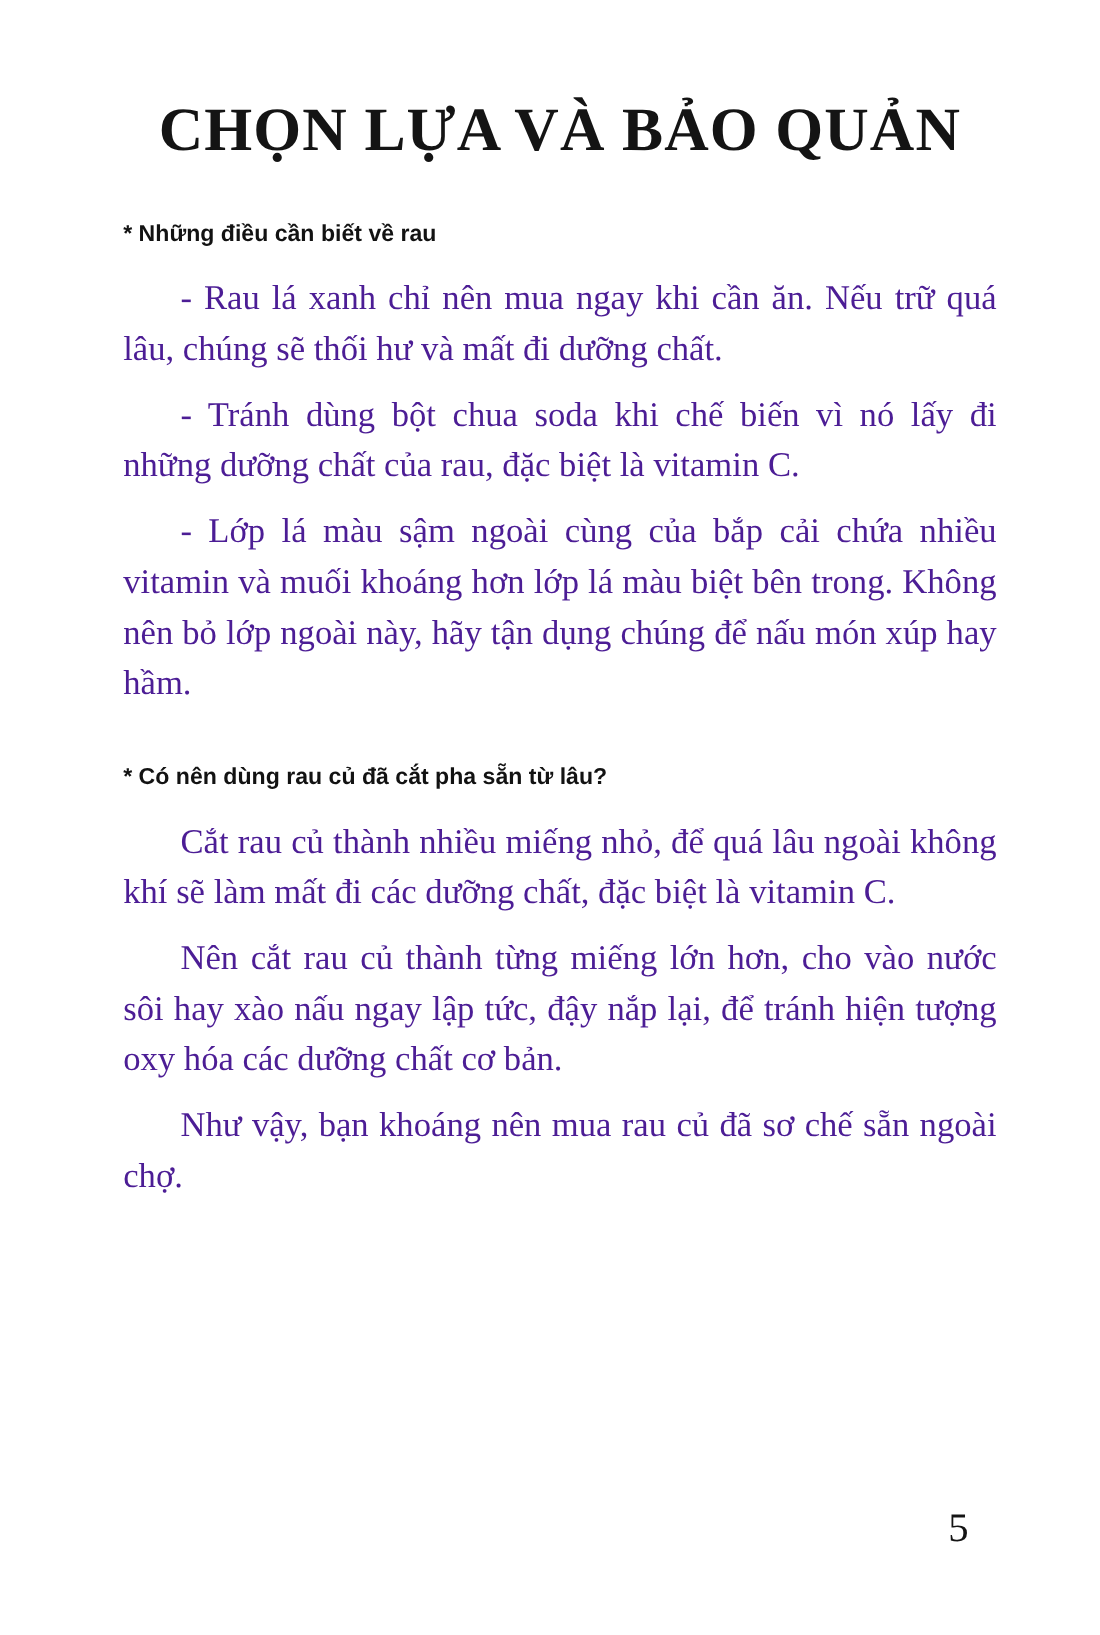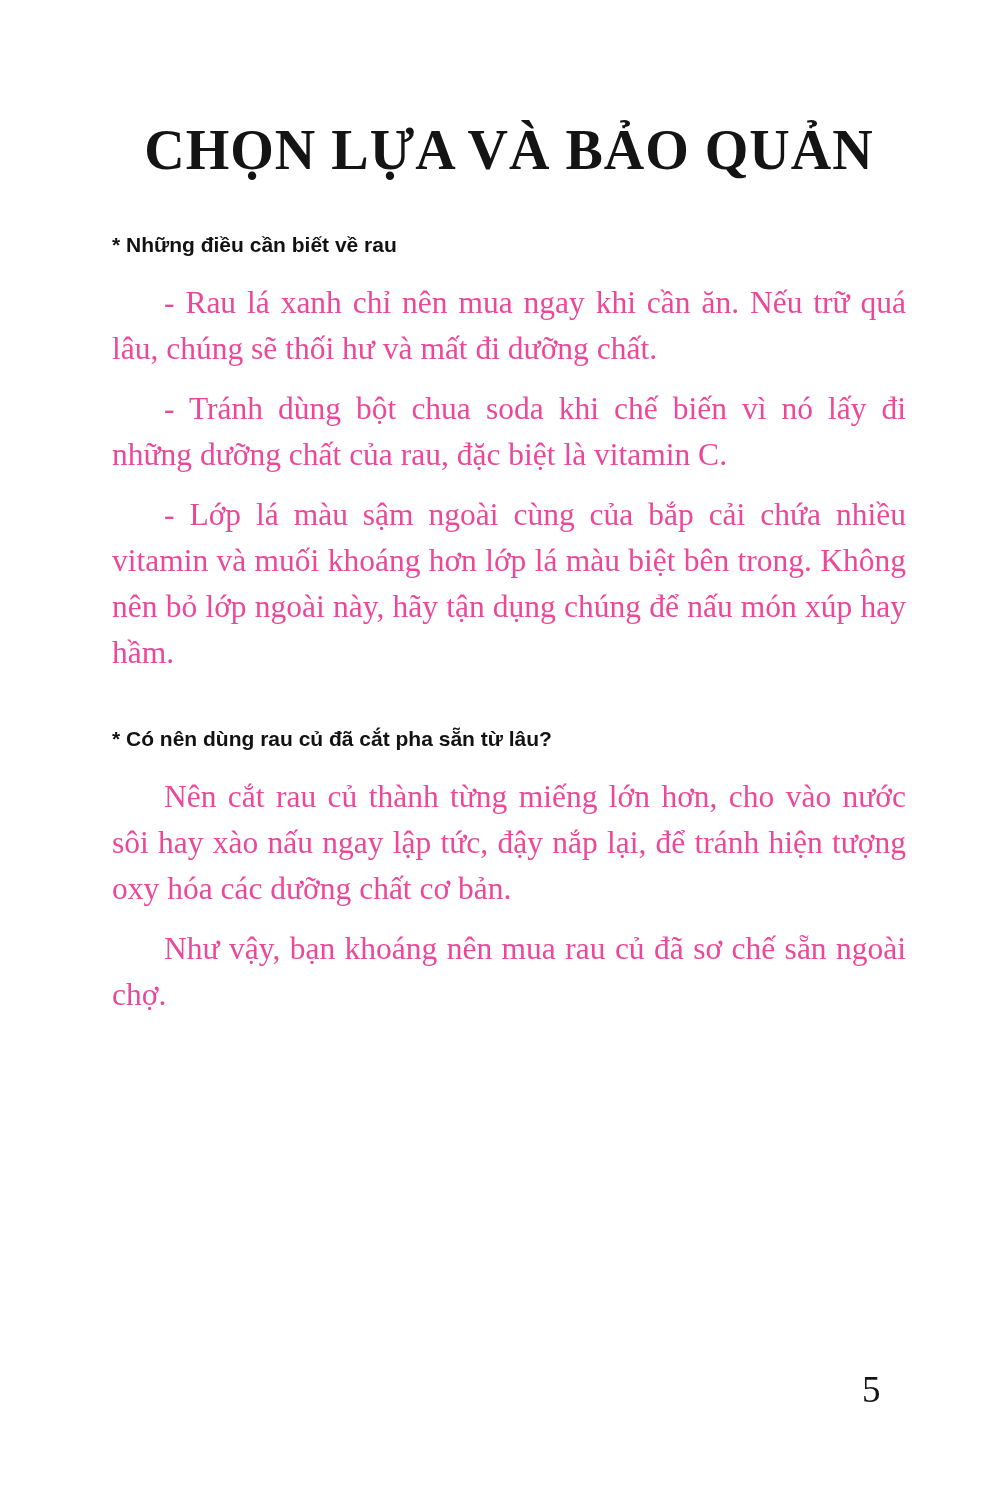--- a/index.html
+++ b/index.html
@@ -17,21 +17,21 @@
     font-family: "Liberation Serif", "DejaVu Serif", serif;
   }
   .content {
     position: absolute;
     left: 112px;
     top: 0;
     width: 794px;
   }
   .title {
     margin: 0;
-    padding-top: 118px;
+    padding-top: 86px;
     text-align: center;
     font-family: "Liberation Serif", "DejaVu Serif", serif;
     font-weight: 700;
     font-size: 56px;
     line-height: 64px;
     letter-spacing: 1px;
     color: #141414;
   }
   .section-heading {
     margin: 44px 0 16px 0;
@@ -40,21 +40,21 @@
     font-size: 21px;
     line-height: 38px;
     color: #121212;
   }
   .body-para {
     margin: 0 0 14px 0;
     font-size: 31.5px;
     line-height: 46px;
     text-align: justify;
     text-indent: 52px;
-    color: #ec4899;
+    color: #4c1d95;
   }
   .page-number {
     position: absolute;
     left: 862px;
     top: 1368px;
     font-size: 37px;
     line-height: 44px;
     color: #141414;
   }
 </style>
@@ -70,20 +70,21 @@
 
     <section>
       <h2 class="section-heading">* Những điều cần biết về rau</h2>
       <p class="body-para">- Rau lá xanh chỉ nên mua ngay khi cần ăn. Nếu trữ quá lâu, chúng sẽ thối hư và mất đi dưỡng chất.</p>
       <p class="body-para">- Tránh dùng bột chua soda khi chế biến vì nó lấy đi những dưỡng chất của rau, đặc biệt là vitamin C.</p>
       <p class="body-para">- Lớp lá màu sậm ngoài cùng của bắp cải chứa nhiều vitamin và muối khoáng hơn lớp lá màu biệt bên trong. Không nên bỏ lớp ngoài này, hãy tận dụng chúng để nấu món xúp hay hầm.</p>
     </section>
 
     <section>
       <h2 class="section-heading">* Có nên dùng rau củ đã cắt pha sẵn từ lâu?</h2>
+      <p class="body-para">Cắt rau củ thành nhiều miếng nhỏ, để quá lâu ngoài không khí sẽ làm mất đi các dưỡng chất, đặc biệt là vitamin C.</p>
       <p class="body-para">Nên cắt rau củ thành từng miếng lớn hơn, cho vào nước sôi hay xào nấu ngay lập tức, đậy nắp lại, để tránh hiện tượng oxy hóa các dưỡng chất cơ bản.</p>
       <p class="body-para">Như vậy, bạn khoáng nên mua rau củ đã sơ chế sẵn ngoài chợ.</p>
     </section>
 
     <section>
     </section>
 
   </div>
 
   <div class="page-number">5</div>

